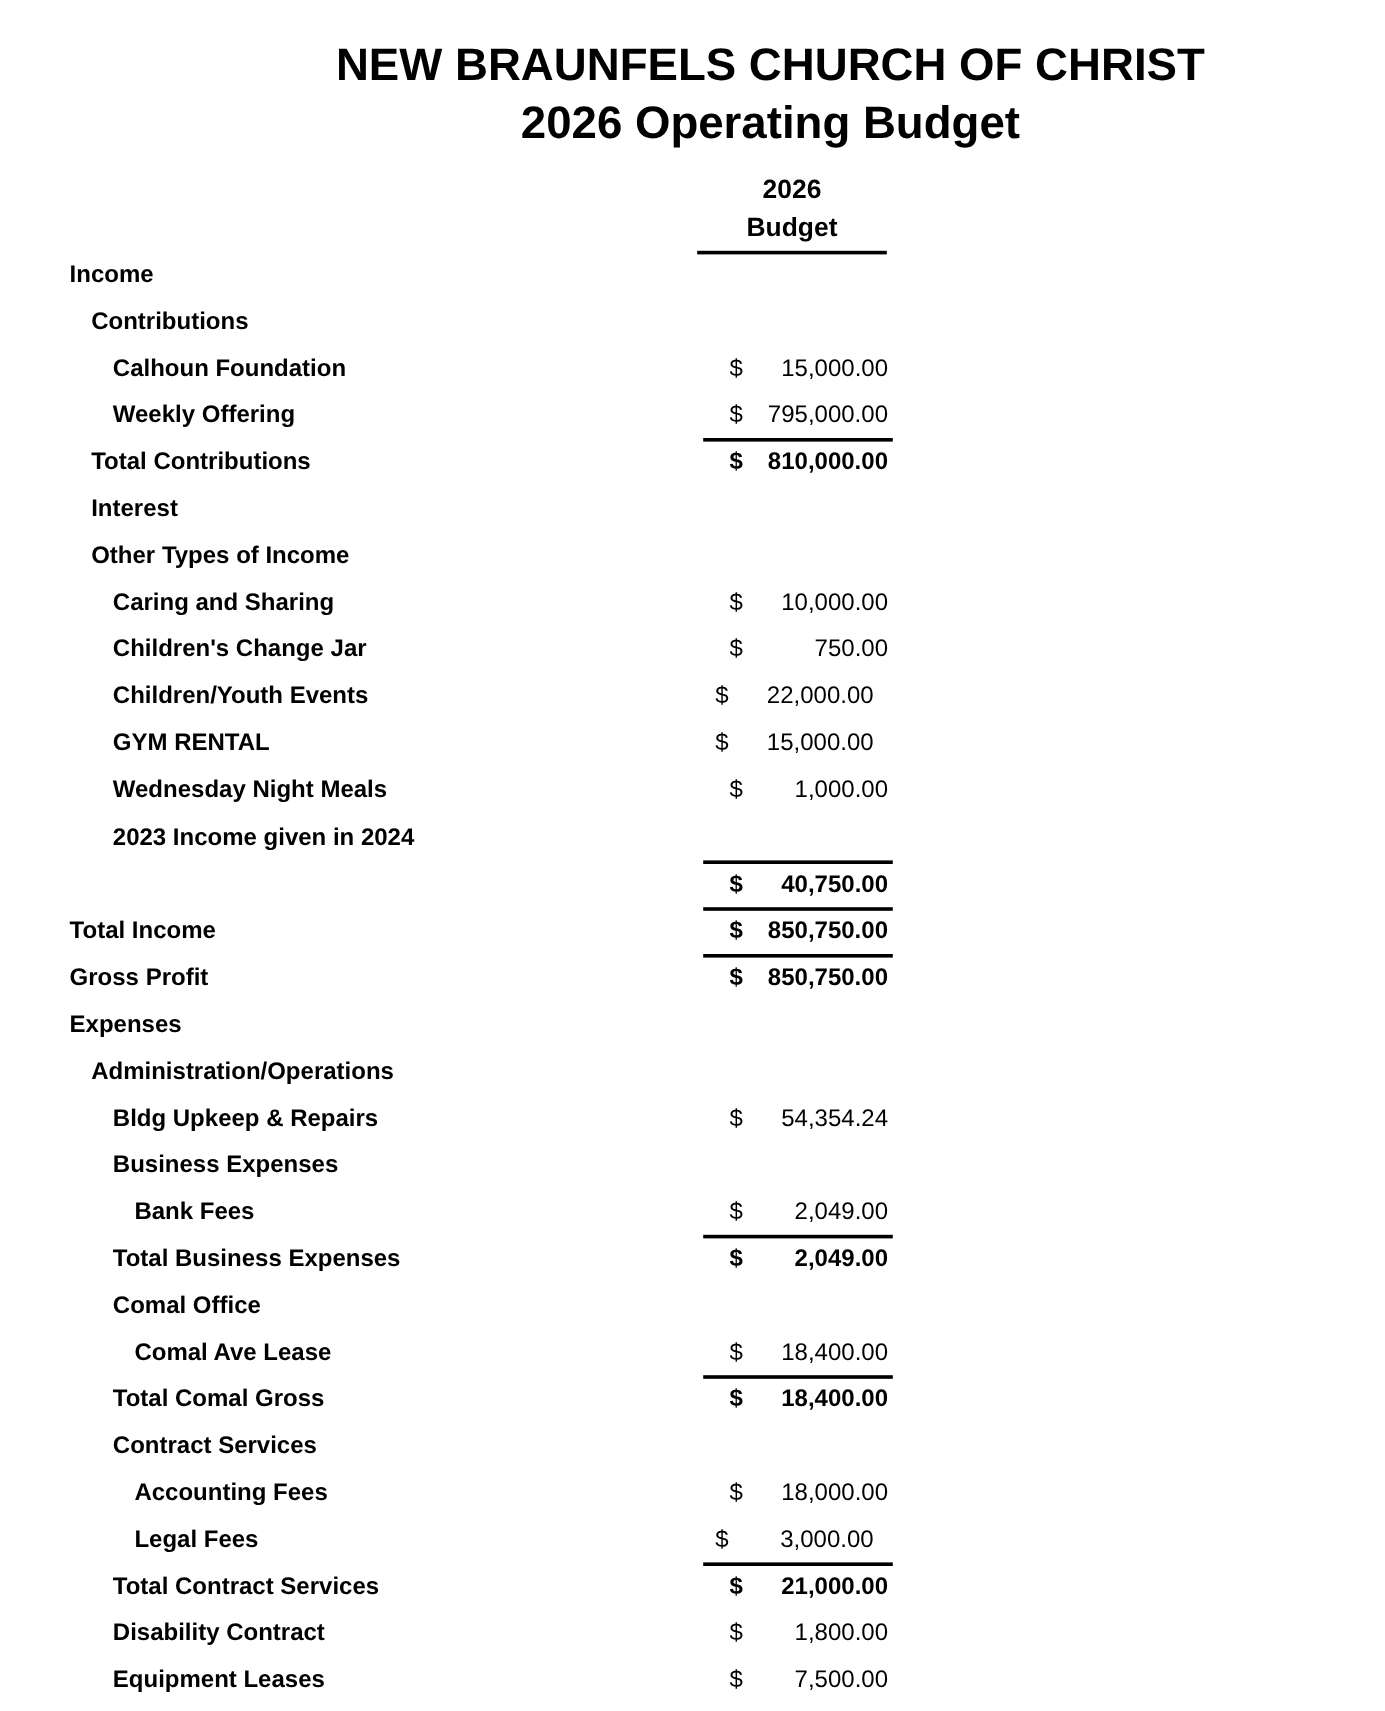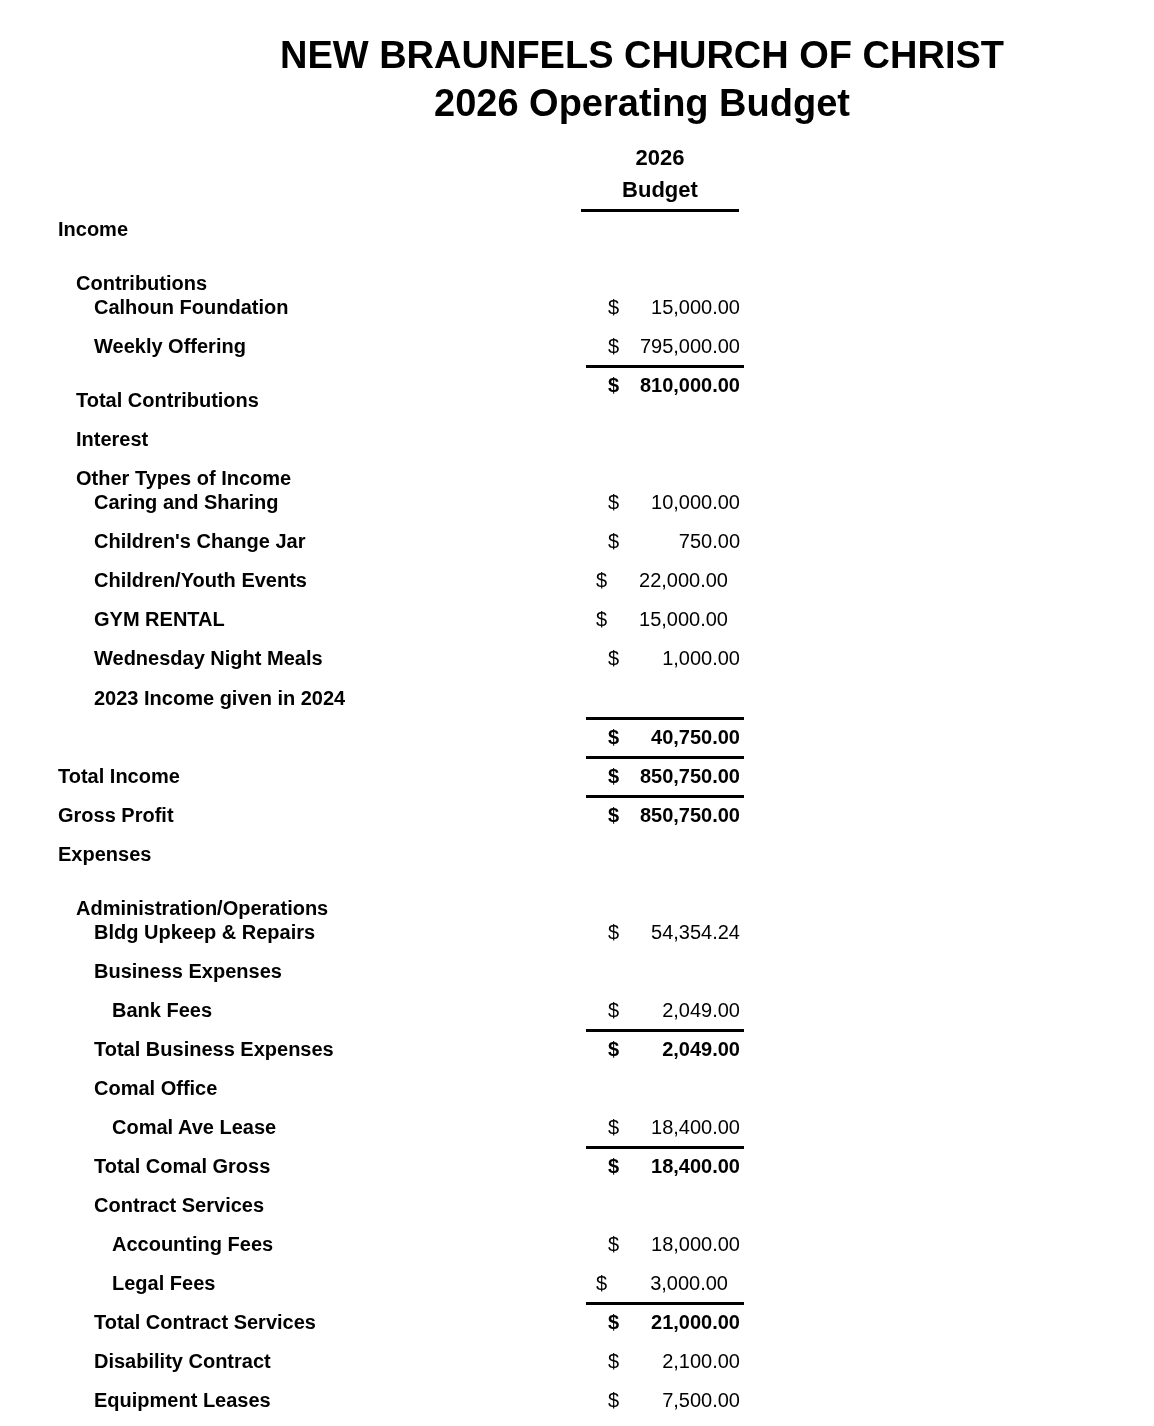--- a/index.html
+++ b/index.html
@@ -19,21 +19,21 @@
   }
   #ch1 { top: 142px; }
   #ch2 { top: 174px; }
   .headrule { position: absolute; left: 581px; top: 209px; width: 158px; height: 3px; background: #000; }
 
   .row { position: absolute; left: 5px; width: 760px; height: 39px; }
   .lbl {
     position: absolute; top: 0; font-size: 20px; font-weight: bold; line-height: 26px; white-space: nowrap;
   }
   .lvl0 { left: 53px; }
-  .lvl1 { left: 71px; margin-top: 15px; }
+  .lvl1 { left: 71px; }
   .lvl2 { left: 89px; }
   .lvl3 { left: 107px; }
   .amt { position: absolute; top: 0; font-size: 20px; line-height: 26px; white-space: nowrap; }
   .amt .dol { position: absolute; left: 0; }
   .amt .num { position: absolute; right: 0; text-align: left; }
   .amt.std { left: 603px; width: 132px; }
   .amt.shift { left: 591px; width: 132px; }
   .amt.bold { font-weight: bold; }
   .rule { position: absolute; left: 581px; width: 158px; height: 3px; background: #000; top: -16px; }
 </style>
@@ -214,21 +214,21 @@
       <span class="lbl lvl2">Total Contract Services</span>
       <span class="amt std bold">
         <span class="dol">$</span>
         <span class="num">21,000.00</span>
       </span>
     </div>
   <div class="row" style="top:1348px">
       <span class="lbl lvl2">Disability Contract</span>
       <span class="amt std">
         <span class="dol">$</span>
-        <span class="num">2,100.00</span>
+        <span class="num">1,800.00</span>
       </span>
     </div>
   <div class="row" style="top:1387px">
       <span class="lbl lvl2">Equipment Leases</span>
       <span class="amt std">
         <span class="dol">$</span>
         <span class="num">7,500.00</span>
       </span>
     </div>
 </div>

